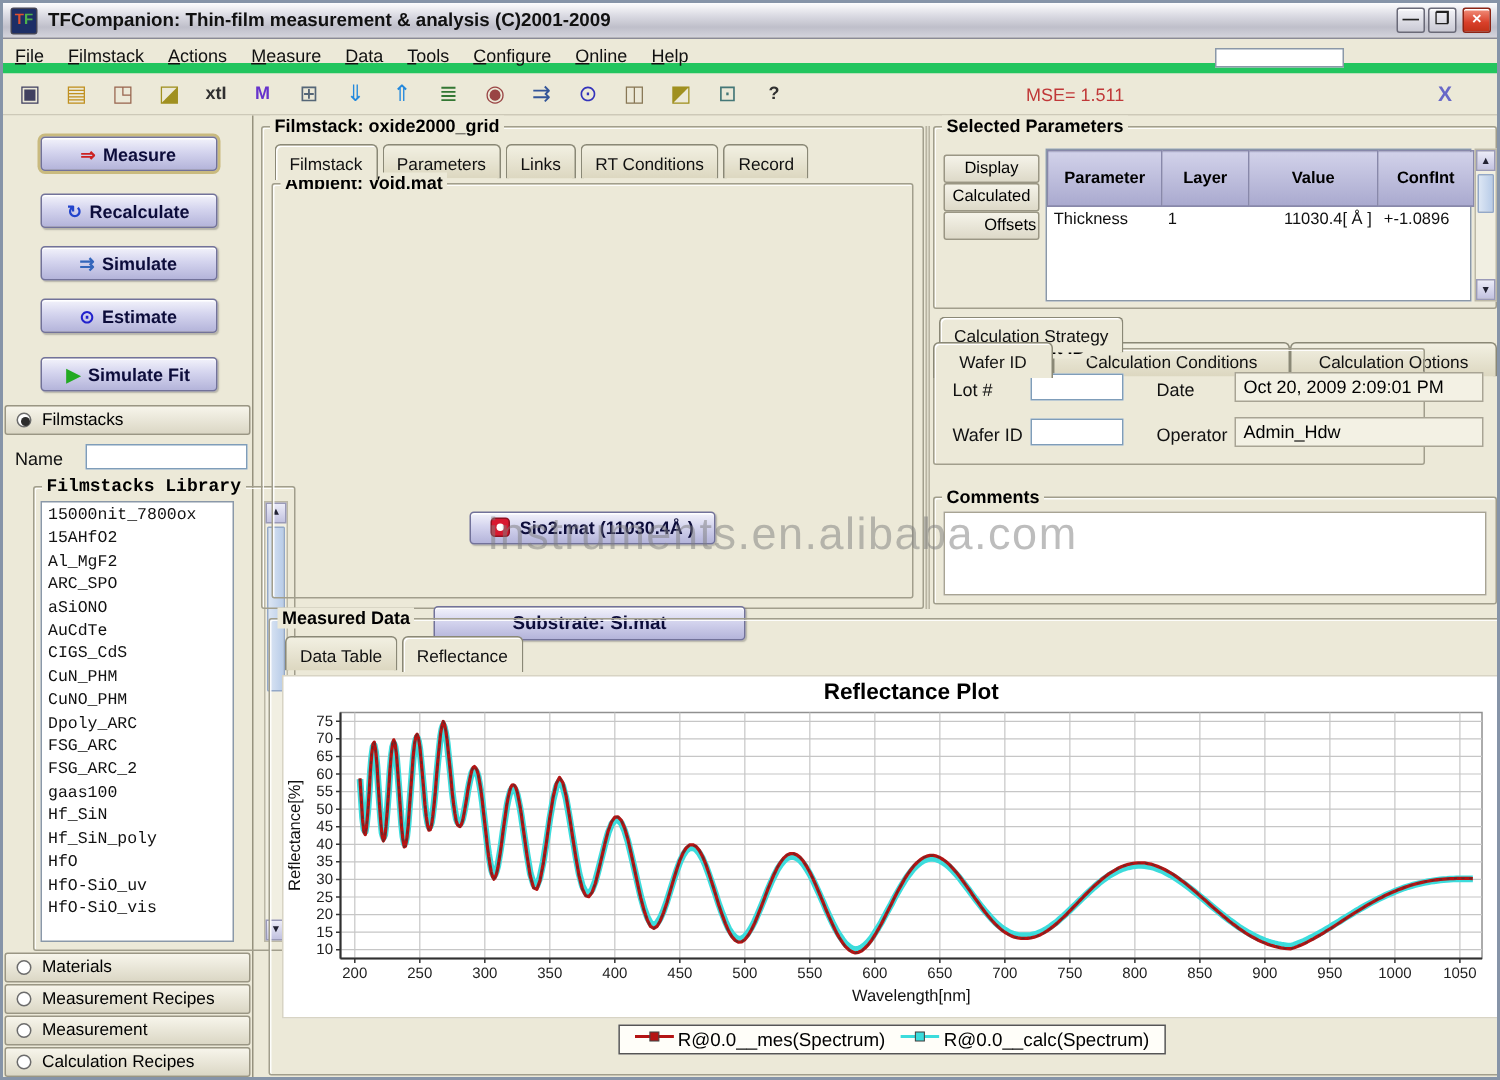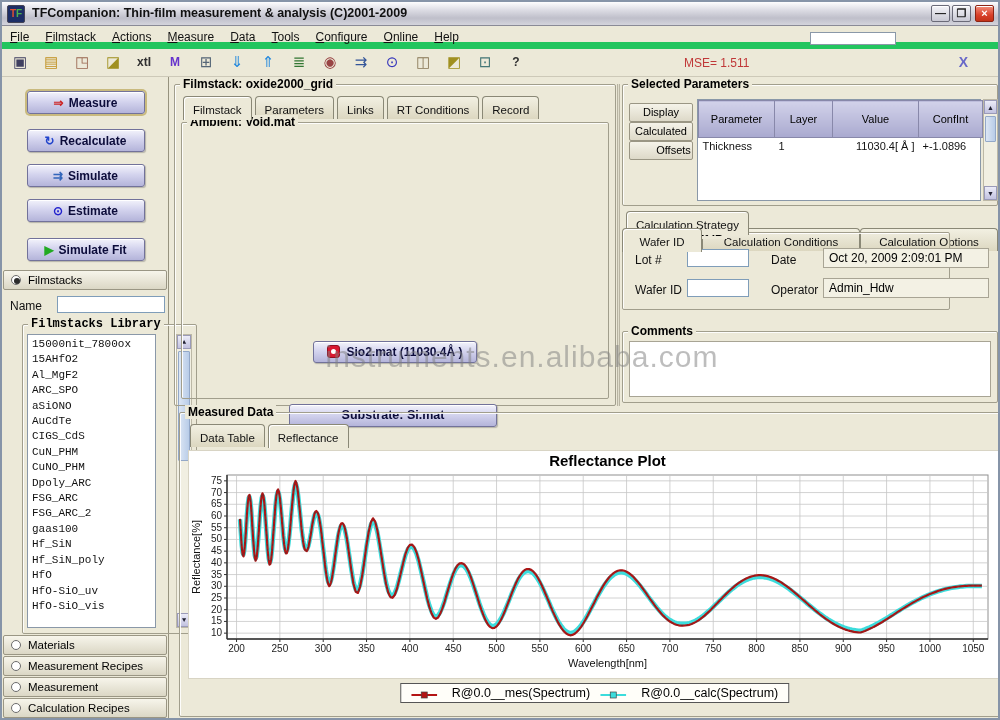--- a/index.html
+++ b/index.html
@@ -78,37 +78,37 @@
   #substrate-btn{position:absolute;left:114px;top:286px;width:208px;height:23px;font-size:12.5px;line-height:21px;margin-top:33px;}
   .rec-icon{display:inline-block;width:13px;height:13px;background:#d81830;border:1px solid #901020;border-radius:3px;
     vertical-align:-2px;margin-right:6px;position:relative;}
   .rec-icon::after{content:"";position:absolute;left:3px;top:3px;width:5px;height:5px;border-radius:50%;background:#fff;}
   
   #selparams-group{left:620px;top:82px;width:376px;height:122px;}
   .flat-btn{position:absolute;left:6px;width:64px;height:19px;background:linear-gradient(180deg,#f5f3e9,#ddd9c8);
     border:1px solid #9a9684;border-radius:2px;font-size:11px;text-align:center;line-height:17px;cursor:default;}
   #ptable-wrap{position:absolute;left:74px;top:14px;width:284px;height:102px;background:#fff;border:1px solid #8a98a8;}
   table.ptable{border-collapse:collapse;table-layout:fixed;width:100%;font-size:11px;}
-  .ptable th{background:linear-gradient(180deg,#d2d2ea,#a9a9cf);border:1px solid #8888aa;font-weight:normal;height:20px;padding:12px 2px;color:#000;}
+  .ptable th{background:linear-gradient(180deg,#d2d2ea,#a9a9cf);border:1px solid #8888aa;font-weight:bold;height:20px;padding:12px 2px;color:#000;}
   .ptable td{padding:2px 4px;height:17px;color:#111;}
   #ptable-sb{left:360px;top:14px;width:15px;height:102px;position:absolute;}
   
   #calcstrat-tab{position:absolute;left:624px;top:209px;}
   #calc-tabs{position:absolute;left:620px;top:226px;width:378px;}
   #calc-tabs .tab{margin-right:0;}
   #mid-group{left:620px;top:230px;width:328px;height:78px;}
   #comments-group{left:620px;top:329px;width:376px;height:72px;}
   #comments-ta{position:absolute;left:6px;top:9px;width:362px;height:56px;border:1px solid #a8a494;background:#fff;resize:none;font:11px "Liberation Sans",sans-serif;}
   
   #measured-group{left:177px;top:410px;width:831px;height:305px;}
   #measured-tabs{position:absolute;left:10px;top:11px;}
   #chart-box{position:absolute;left:8px;top:37px;width:813px;height:229px;background:#fff;border:1px solid #d8d4c4;}
   #chart-legend{position:absolute;top:270px;left:50%;transform:translateX(-50%);background:#fffef9;border:1px solid #555;
     padding:2px 10px;display:flex;gap:10px;align-items:center;font-size:12.5px;white-space:nowrap;}
-  .leg-item{display:flex;align-items:flex-end;gap:15px;}
+  .leg-item{display:flex;align-items:flex-start;gap:3px;}
   
   #watermark{position:absolute;left:240px;top:338px;width:560px;font-size:30px;color:#7e7e7e;opacity:.5;
     letter-spacing:1px;z-index:60;pointer-events:none;text-align:center;}
   .splitter{position:absolute;left:615px;top:82px;width:3px;height:322px;background:#e0ddcc;border-left:1px solid #b8b4a2;border-right:1px solid #b8b4a2;}
 </style>
 </head>
 <body>
 
 <div id="window">
 

